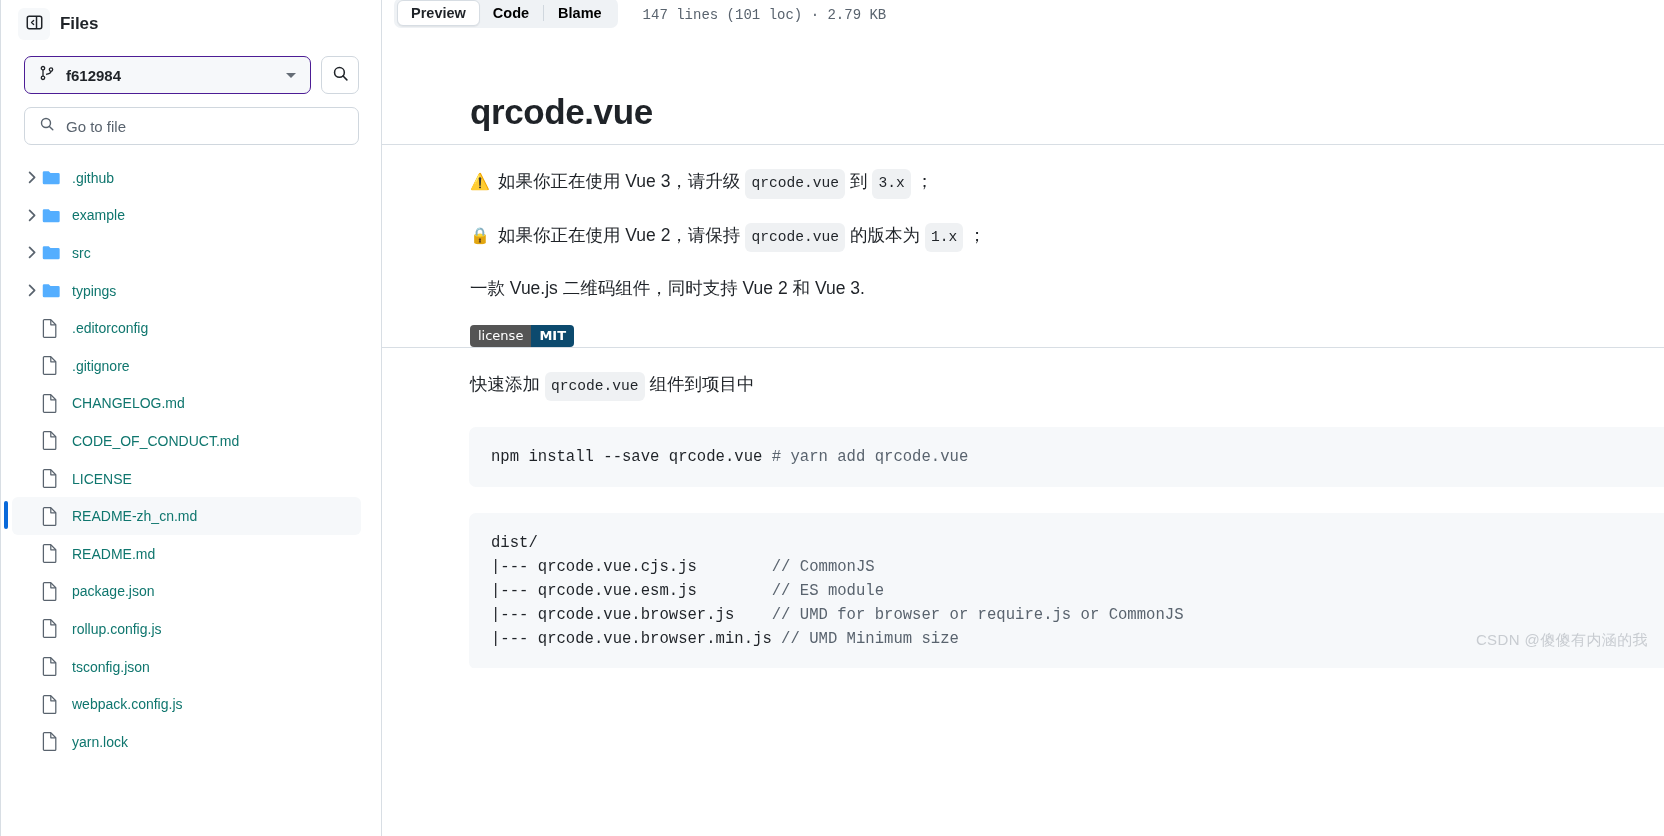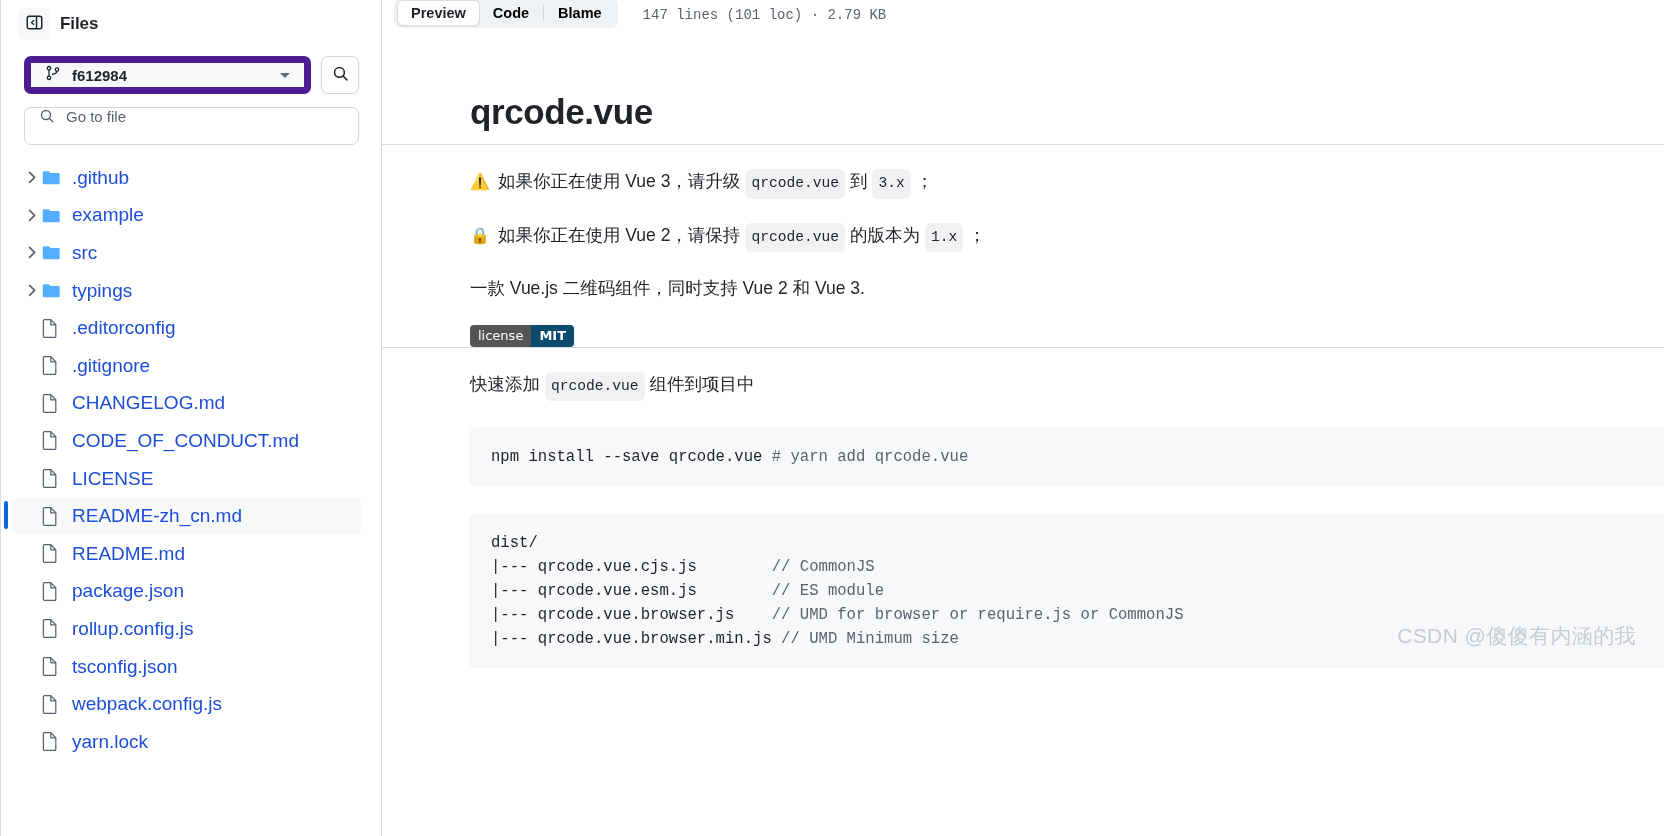--- a/index.html
+++ b/index.html
@@ -47,21 +47,21 @@
     letter-spacing: -0.1px;
     color: #1f2328;
   }
   .sb-controls {
     display: flex; align-items: center; gap: 10px;
     padding: 8px 22px 0 24px;
   }
   .branch-select {
     flex: 1 1 auto;
     height: 38px;
-    border: 7px solid #4c1d95;
+    border: 1px solid #4c1d95;
     border-radius: 7px;
     background: #f6f8fa;
     display: flex; align-items: center;
     padding: 0 10px 0 14px;
     gap: 11px;
     cursor: pointer;
     min-width: 0;
   }
   .branch-name {
     font-size: 15px;
@@ -86,21 +86,21 @@
     background: #ffffff;
     display: flex; align-items: center; justify-content: center;
     cursor: pointer;
   }
   .goto-file {
     margin: 13px 22px 0 24px;
     height: 38px;
     border: 1px solid #d0d7de;
     border-radius: 7px;
     background: #ffffff;
-    display: flex; 
+    display: flex; align-items: center;
     gap: 11px;
     padding: 0 12px 0 14px;
     cursor: text;
   }
   .goto-file .ph {
     font-size: 15px;
     color: #59636e;
   }
   .tree {
     margin-top: 14px;
@@ -129,22 +129,22 @@
     display: flex; align-items: center; justify-content: center;
     color: #59636e;
   }
   .chev.empty { visibility: hidden; }
   .ic {
     width: 24px; flex: 0 0 24px;
     display: flex; align-items: center; justify-content: flex-start;
     margin-right: 6px;
   }
   .tree-label {
-    font-size: 19px;
-    color: #1d4ed8;
+    font-size: 14px;
+    color: #0f766e;
     white-space: nowrap;
   }
 
   
   .main {
     flex: 1 1 auto;
     height: 668px;
     position: relative;
     background: #ffffff;
     overflow: hidden;
@@ -279,23 +279,23 @@
     font-size: 15.6px;
     line-height: 1.54;
     color: #1f2328;
     white-space: pre;
     overflow: hidden;
   }
   pre.code .cmt { color: #59636e; }
 
   .watermark {
     position: absolute;
-    right: 28px;
+    right: 16px;
     bottom: 18px;
-    font-size: 21px;
+    font-size: 15px;
     color: #c8ccd1;
     white-space: nowrap;
     letter-spacing: 0.4px;
     z-index: 5;
   }
   .bottom-rule {
     position: absolute;
     left: 0; right: 0; bottom: 14px;
     height: 1px;
     background: #e7eaee;

